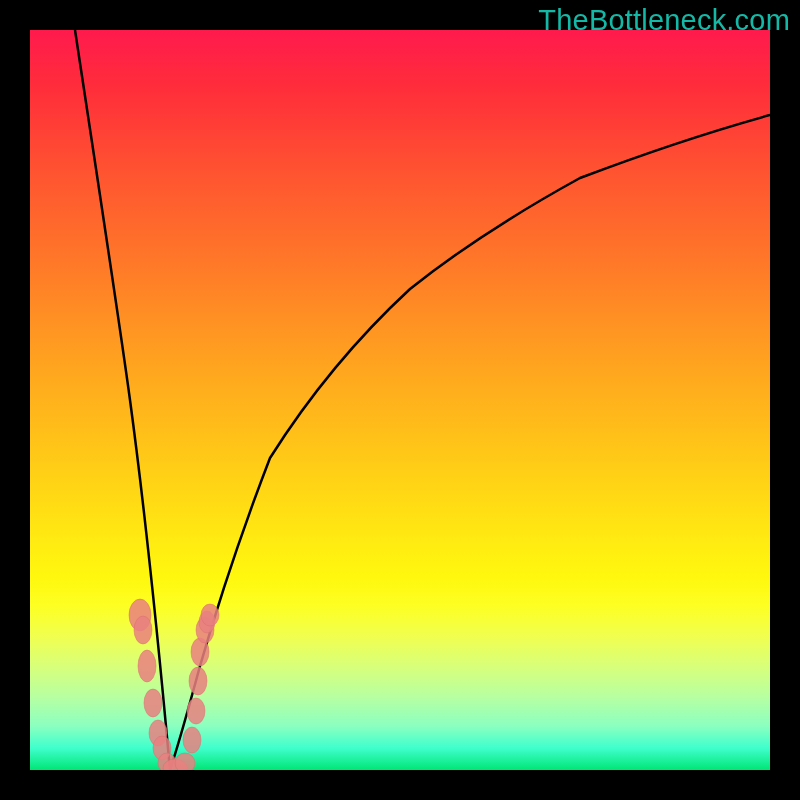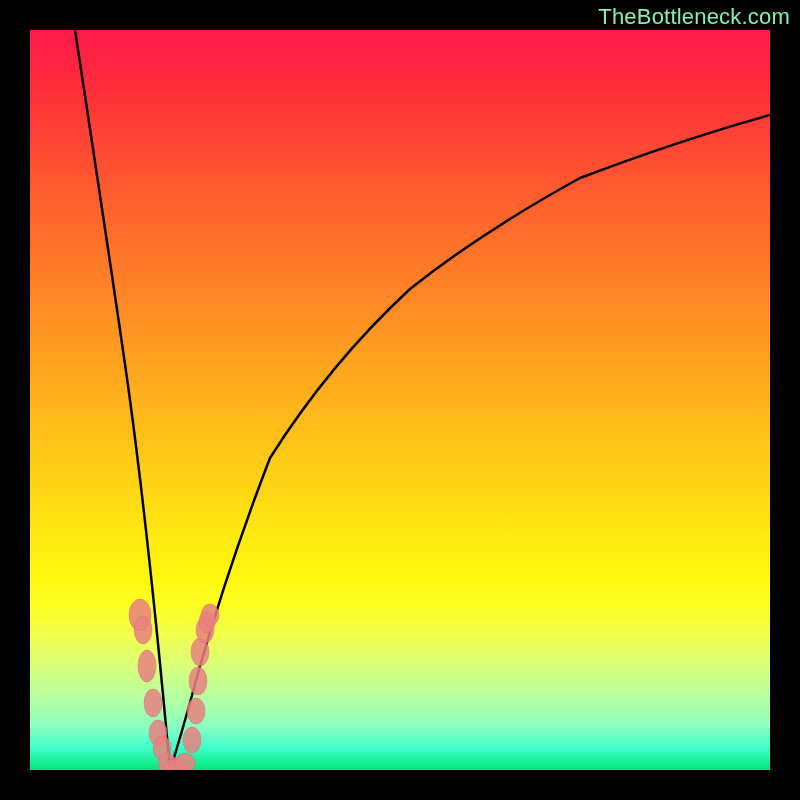--- a/index.html
+++ b/index.html
@@ -44,23 +44,23 @@
     position: absolute;
     left: 0;
     top: 0;
     width: 740px;
     height: 740px;
   }
   .watermark {
     position: absolute;
     top: 4px;
     right: 10px;
-    color: #86efac;
+    color: #14b8a6;
     font-family: Arial, Helvetica, sans-serif;
-    font-size: 22px;
+    font-size: 29px;
     font-weight: 400;
     letter-spacing: 0.2px;
     user-select: none;
   }
 </style>
 </head>
 <body>
 
 <div class="frame">
   <div class="watermark">TheBottleneck.com</div>

